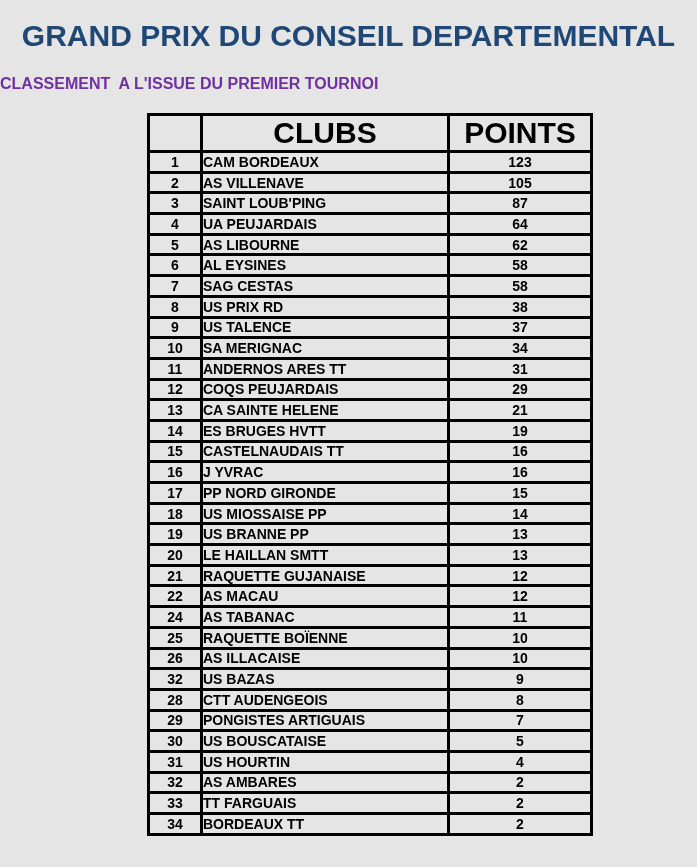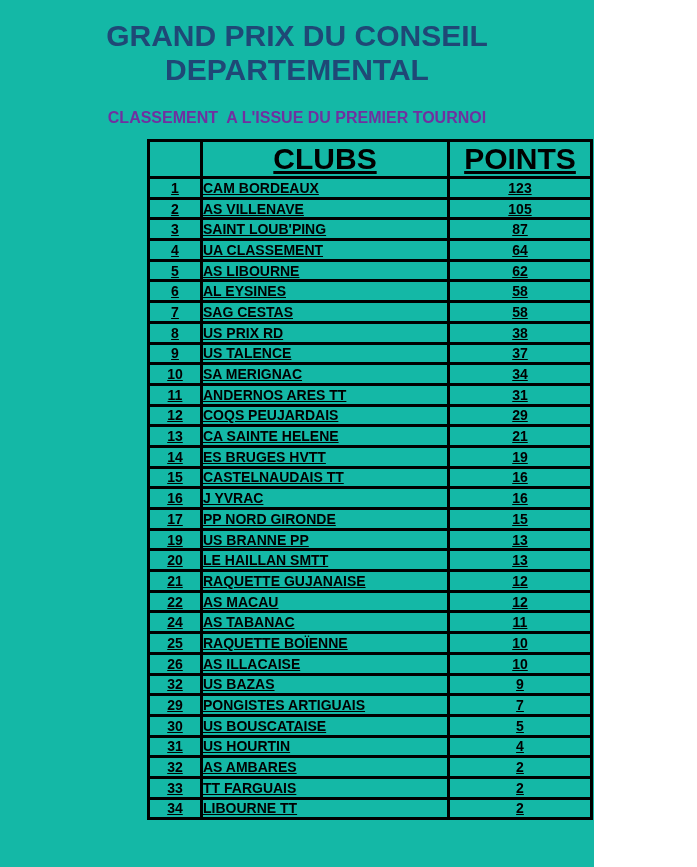--- a/index.html
+++ b/index.html
@@ -2,50 +2,48 @@
 <html><head>
 <meta charset="utf-8">
 <style>
   html, body {
     margin: 0;
     padding: 0;
     background: #ffffff;
     font-family: "Liberation Sans", sans-serif;
   }
   .page {
-    width: 594px;
+    width: 697px;
     height: 867px;
-    background: #14b8a6;
+    background: #e5e5e5;
     overflow: hidden;
     position: relative;
   }
   .title {
     margin: 0;
     padding-top: 19px;
     text-align: center;
     font-size: 30px;
     font-weight: bold;
     letter-spacing: 0px;
     color: #1f4876;
   }
   .subtitle {
     margin: 0;
     padding-top: 22px;
-    text-align: center;
     font-size: 16px;
     font-weight: bold;
     color: #7030A0;
     white-space: pre;
   }
   .standings {
     border-collapse: collapse;
     table-layout: fixed;
-    margin: 12px 0 0 147px;
+    margin: 20px 0 0 147px;
     width: 443px;
-    text-decoration: underline;
   }
   .standings th,
   .standings td {
     border: 3px solid #000000;
     font-weight: bold;
     color: #000000;
     padding: 0;
     overflow: hidden;
     white-space: nowrap;
   }
@@ -99,21 +97,21 @@
           <td class="club-cell">AS VILLENAVE</td>
           <td class="points-cell">105</td>
         </tr>
         <tr>
           <td class="rank-cell">3</td>
           <td class="club-cell">SAINT LOUB'PING</td>
           <td class="points-cell">87</td>
         </tr>
         <tr>
           <td class="rank-cell">4</td>
-          <td class="club-cell">UA CLASSEMENT</td>
+          <td class="club-cell">UA PEUJARDAIS</td>
           <td class="points-cell">64</td>
         </tr>
         <tr>
           <td class="rank-cell">5</td>
           <td class="club-cell">AS LIBOURNE</td>
           <td class="points-cell">62</td>
         </tr>
         <tr>
           <td class="rank-cell">6</td>
           <td class="club-cell">AL EYSINES</td>
@@ -168,20 +166,25 @@
           <td class="rank-cell">16</td>
           <td class="club-cell">J YVRAC</td>
           <td class="points-cell">16</td>
         </tr>
         <tr>
           <td class="rank-cell">17</td>
           <td class="club-cell">PP NORD GIRONDE</td>
           <td class="points-cell">15</td>
         </tr>
         <tr>
+          <td class="rank-cell">18</td>
+          <td class="club-cell">US MIOSSAISE PP</td>
+          <td class="points-cell">14</td>
+        </tr>
+        <tr>
           <td class="rank-cell">19</td>
           <td class="club-cell">US BRANNE PP</td>
           <td class="points-cell">13</td>
         </tr>
         <tr>
           <td class="rank-cell">20</td>
           <td class="club-cell">LE HAILLAN SMTT</td>
           <td class="points-cell">13</td>
         </tr>
         <tr>
@@ -208,20 +211,25 @@
           <td class="rank-cell">26</td>
           <td class="club-cell">AS ILLACAISE</td>
           <td class="points-cell">10</td>
         </tr>
         <tr>
           <td class="rank-cell">32</td>
           <td class="club-cell">US BAZAS</td>
           <td class="points-cell">9</td>
         </tr>
         <tr>
+          <td class="rank-cell">28</td>
+          <td class="club-cell">CTT AUDENGEOIS</td>
+          <td class="points-cell">8</td>
+        </tr>
+        <tr>
           <td class="rank-cell">29</td>
           <td class="club-cell">PONGISTES ARTIGUAIS</td>
           <td class="points-cell">7</td>
         </tr>
         <tr>
           <td class="rank-cell">30</td>
           <td class="club-cell">US BOUSCATAISE</td>
           <td class="points-cell">5</td>
         </tr>
         <tr>
@@ -234,18 +242,18 @@
           <td class="club-cell">AS AMBARES</td>
           <td class="points-cell">2</td>
         </tr>
         <tr>
           <td class="rank-cell">33</td>
           <td class="club-cell">TT FARGUAIS</td>
           <td class="points-cell">2</td>
         </tr>
         <tr>
           <td class="rank-cell">34</td>
-          <td class="club-cell">LIBOURNE TT</td>
+          <td class="club-cell">BORDEAUX TT</td>
           <td class="points-cell">2</td>
         </tr>
       </tbody>
   </table>
 </div>
 
 </body></html>

